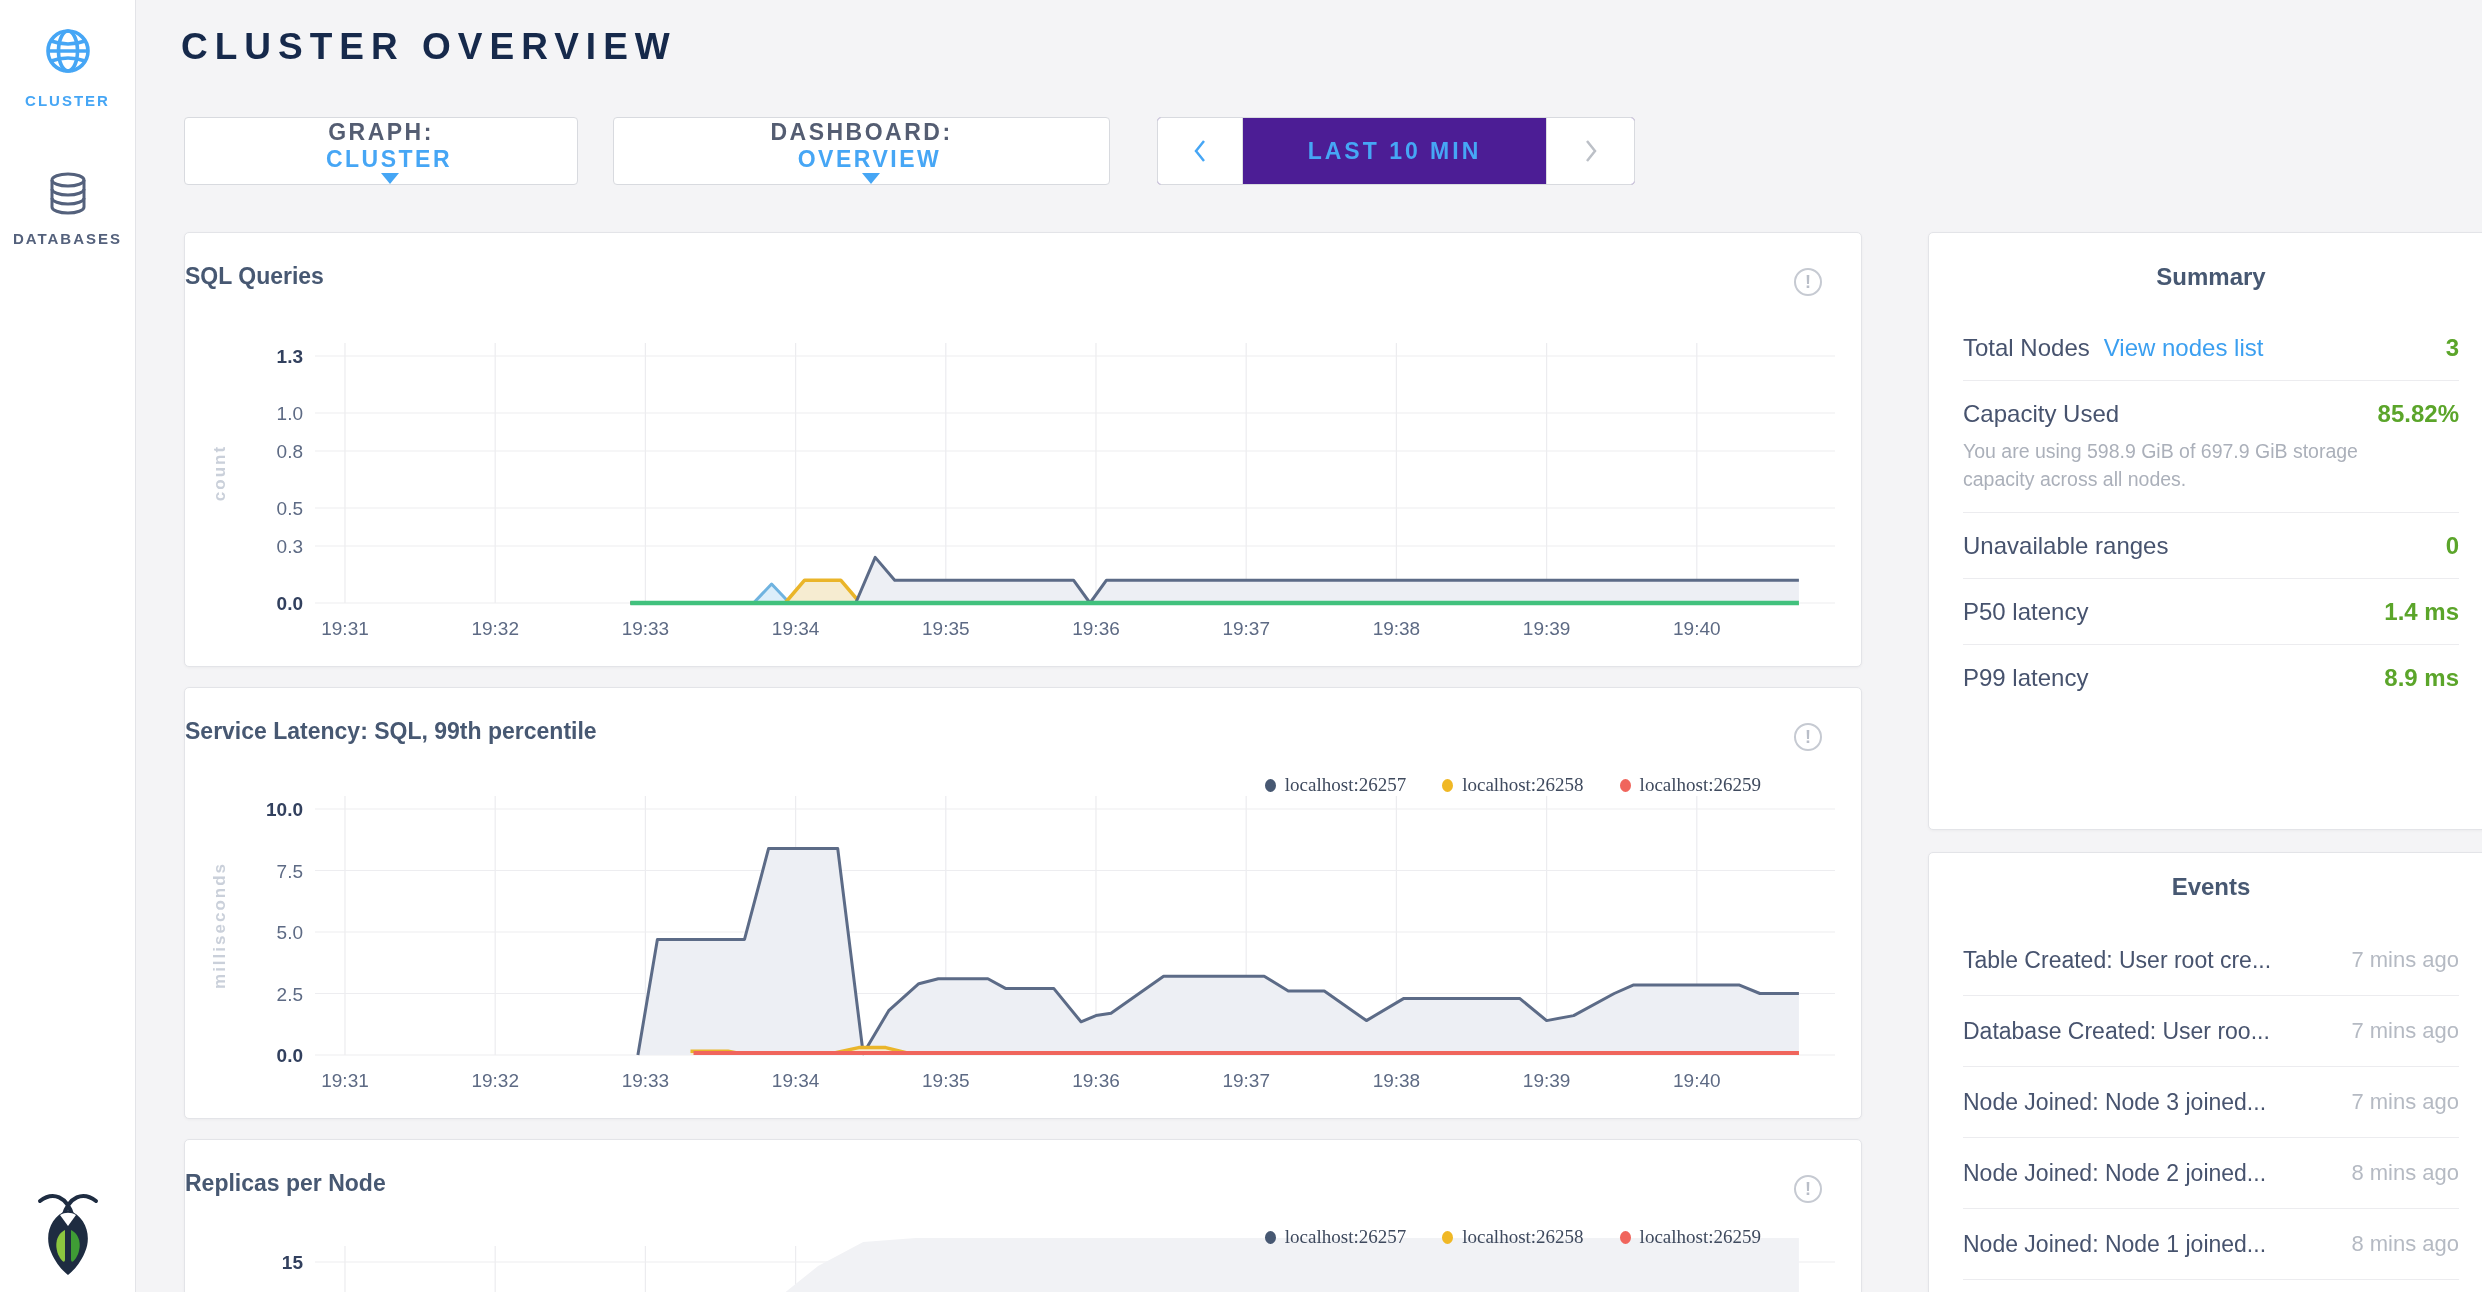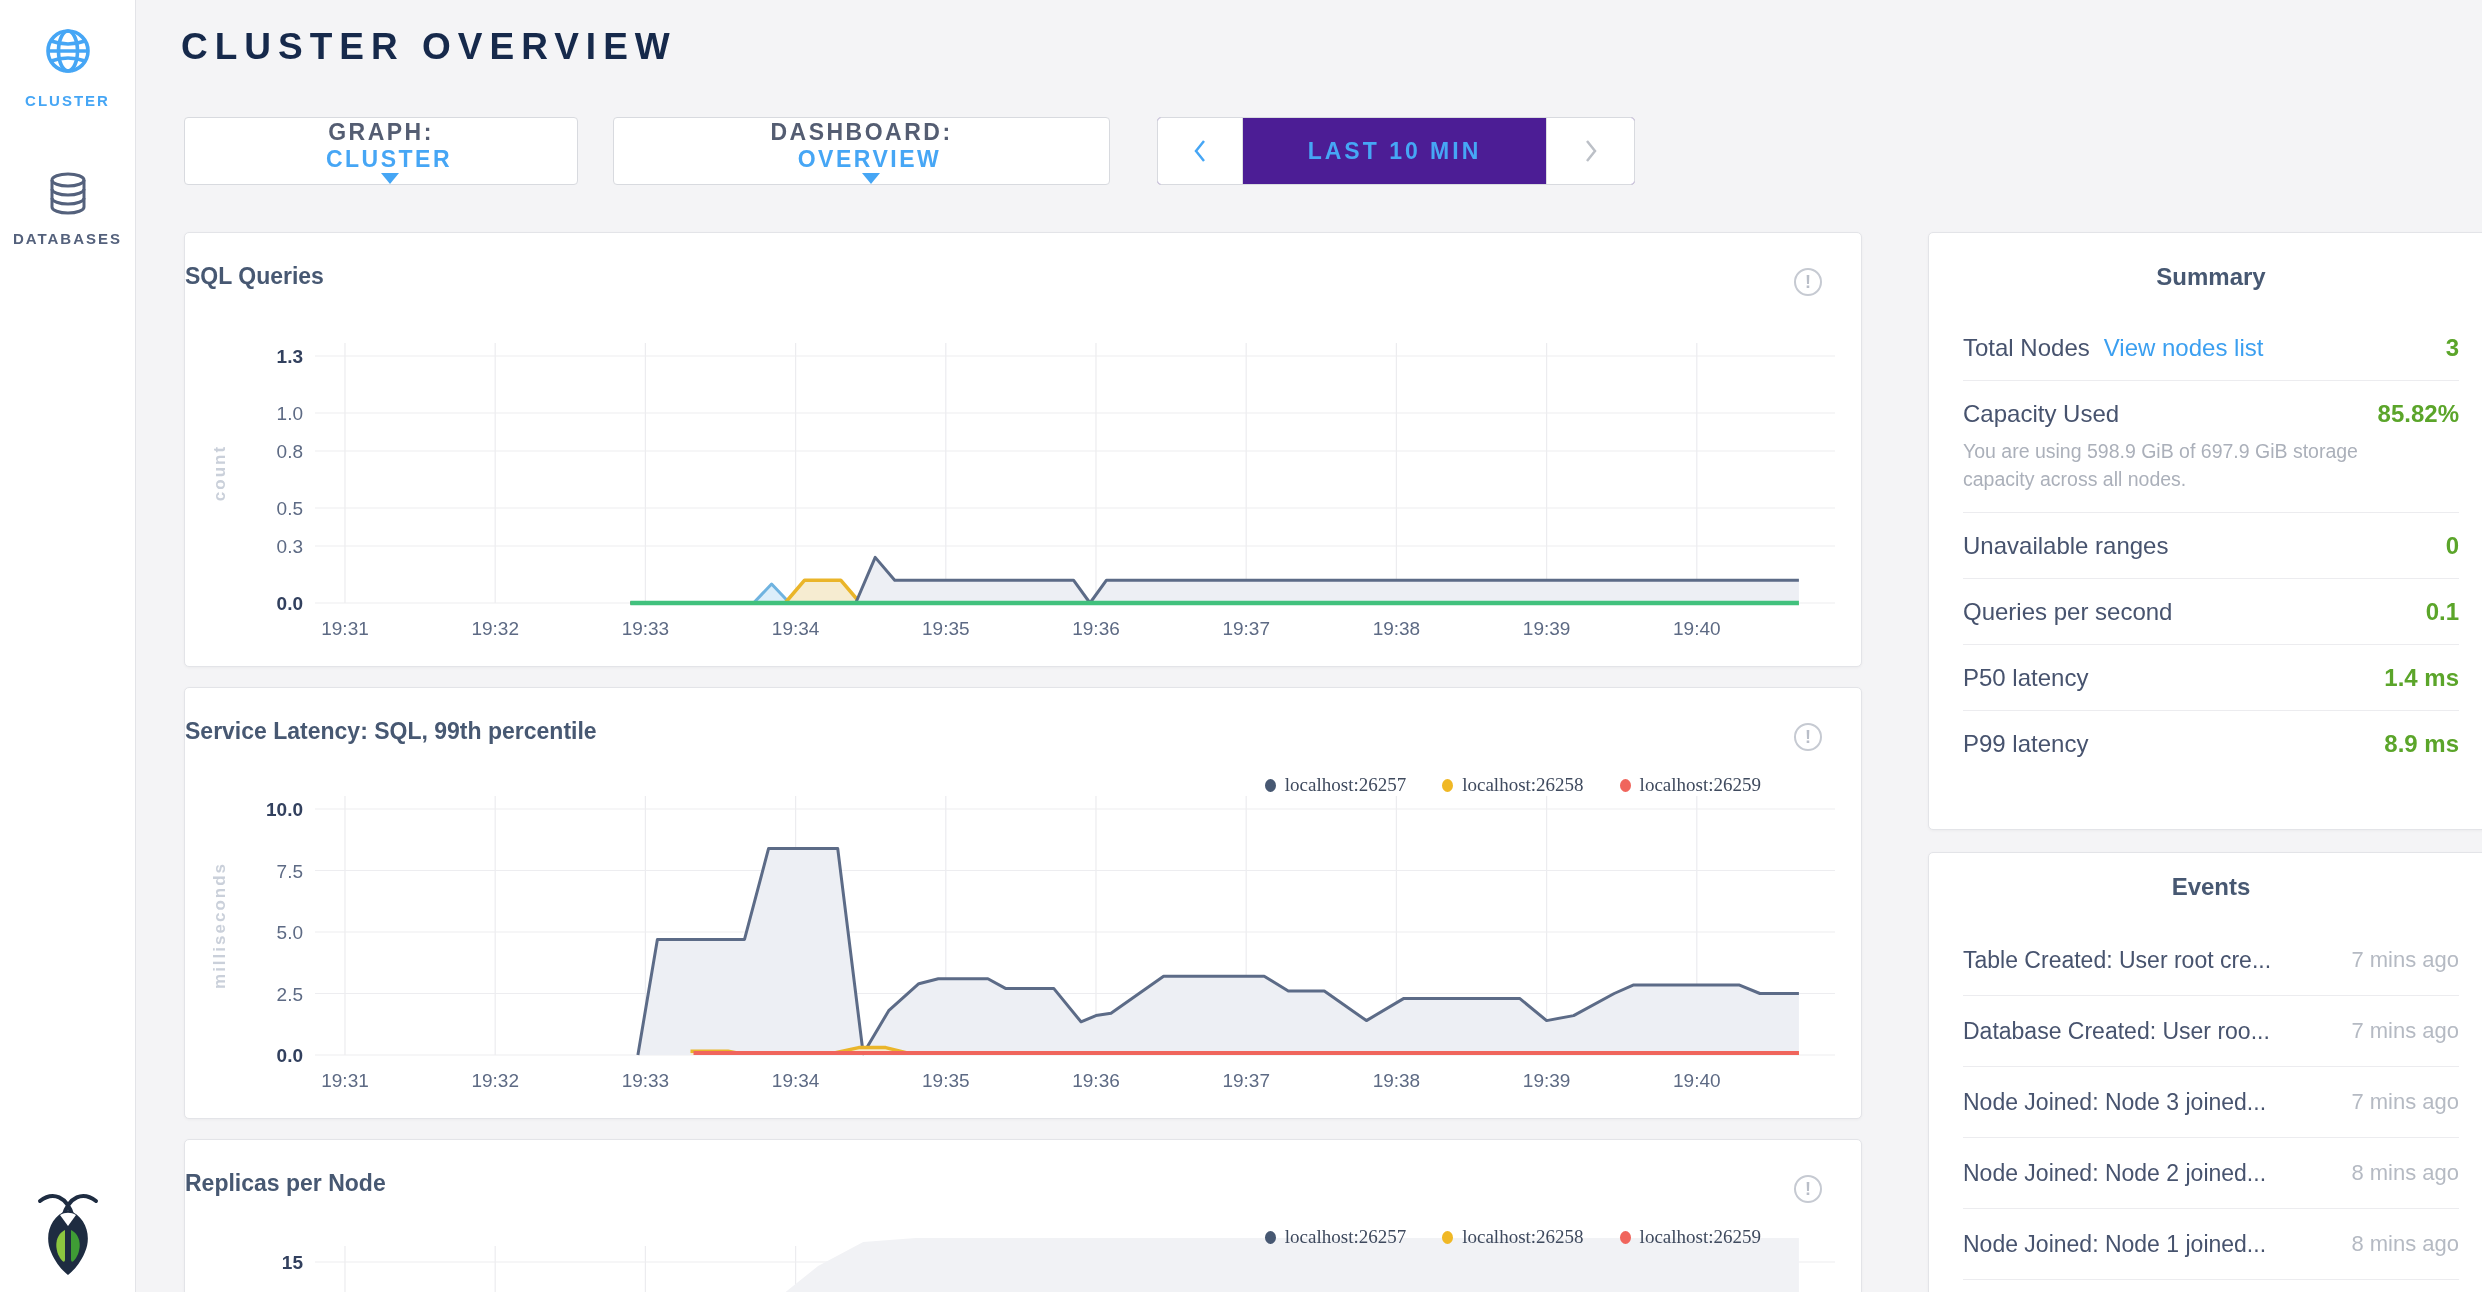--- a/index.html
+++ b/index.html
@@ -329,26 +329,20 @@
         <div class="srow-caption">You are using 598.9 GiB of 697.9 GiB storage capacity across all nodes.</div>
       </div>
       <div class="srow with-divider">
         <div class="srow-main">
           <span class="srow-label">Unavailable ranges</span>
           <span class="srow-value">0</span>
         </div>
       </div>
       <div class="srow with-divider">
         <div class="srow-main">
-          <span class="srow-label">Queries per second</span>
-          <span class="srow-value">0.1</span>
-        </div>
-      </div>
-      <div class="srow with-divider">
-        <div class="srow-main">
           <span class="srow-label">P50 latency</span>
           <span class="srow-value">1.4 ms</span>
         </div>
       </div>
       <div class="srow">
         <div class="srow-main">
           <span class="srow-label">P99 latency</span>
           <span class="srow-value">8.9 ms</span>
         </div>
       </div>

